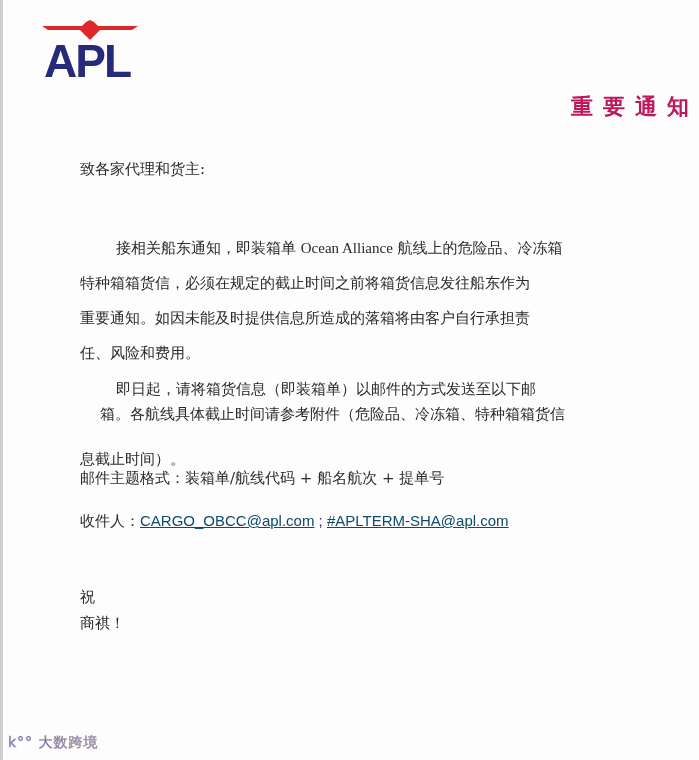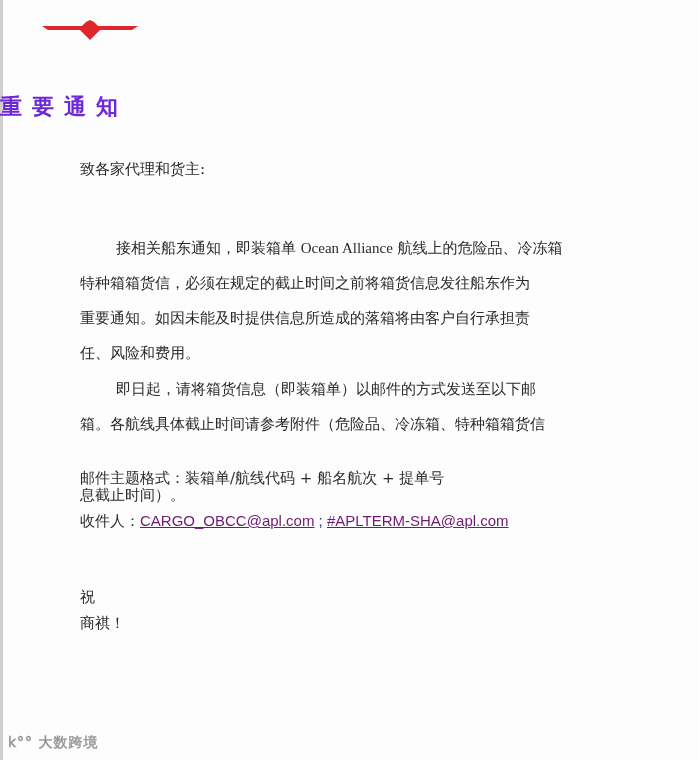--- a/index.html
+++ b/index.html
@@ -3,53 +3,54 @@
 <meta charset="utf-8">
 <style>
   html, body { margin:0; padding:0; }
   body { width:699px; height:760px; background:#fdfdfd; position:relative; overflow:hidden;
          font-family:"DejaVu Serif","Liberation Serif",serif; color:#222; }
   .left-edge { position:absolute; left:0; top:0; width:3px; height:760px; background:#cfcfcf; }
   .logo { position:absolute; left:42px; top:20px; width:96px; height:62px; }
   .logo-wing { position:absolute; left:0; top:0; width:96px; height:20px; }
   .logo-text { position:absolute; left:2px; top:18px; font-family:"Liberation Sans",sans-serif;
                font-weight:bold; font-size:46px; letter-spacing:-2px; color:#262a7a; line-height:46px; }
-  .title { position:absolute; left:0; width:699px; top:92px; text-align:left;
+  .title { position:absolute; left:0; width:699px; top:92px; text-align:right;
            font-family:"DejaVu Sans","Liberation Sans",sans-serif; font-weight:bold; font-size:22px;
-           letter-spacing:10px; color:#6d28d9; }
+           letter-spacing:10px; color:#be185d; }
   .p { position:absolute; left:80px; font-size:15px; line-height:20px; color:#2a2a2a; white-space:nowrap; }
   .en { font-family:Liberation Serif, serif; }
-  a.mail { color:#701a75; text-decoration:underline; font-family:"Liberation Sans",sans-serif; }
+  a.mail { color:#0c4a6e; text-decoration:underline; font-family:"Liberation Sans",sans-serif; }
   .sep { font-family:"Liberation Sans",sans-serif; color:#2b2d7a; }
   .watermark { position:absolute; left:8px; top:734px; font-family:"DejaVu Sans",sans-serif;
-               font-size:14px; color:#737373; -webkit-text-stroke:0.6px #a8a8a8; letter-spacing:1px; }
+               font-size:14px; color:#6d28d9; -webkit-text-stroke:0.6px #a8a8a8; letter-spacing:1px; }
 </style>
 </head>
 <body>
 
 <div class="left-edge"></div>
 
 <div class="logo">
   <svg class="logo-wing" viewBox="0 0 96 20">
     <path d="M0 6 L40 6 L44 2 L48 0 L52 2 L56 6 L96 6 L90 10 L58 10 L52 16 L48 20 L44 16 L38 10 L6 10 Z" fill="#e0262b"></path>
   </svg>
+  <div class="logo-text">APL</div>
 </div>
 
 <div class="title">重要通知</div>
 
 <div class="p" style="top:159px;">致各家代理和货主:</div>
 
 <div class="p" style="top:238px; left:116px;"><span>接相关船东通知，即装箱单 </span><span class="en">Ocean Alliance</span><span> 航线上的危险品、冷冻箱</span></div>
 <div class="p" style="top:273px;">特种箱箱货信，必须在规定的截止时间之前将箱货信息发往船东作为</div>
 <div class="p" style="top:308px;">重要通知。如因未能及时提供信息所造成的落箱将由客户自行承担责</div>
 <div class="p" style="top:343px;">任、风险和费用。</div>
 
 <div class="p" style="top:379px; left:116px;">即日起，请将箱货信息（即装箱单）以邮件的方式发送至以下邮</div>
-<div class="p" style="top:414px;">箱。各航线具体截止时间请参考附件（危险品、冷冻箱、特种箱箱货信</div>
-<div class="p" style="top:449px;margin-top:36px;">息截止时间）。</div>
+<div class="p" style="top:404px;margin-left:20px;">箱。各航线具体截止时间请参考附件（危险品、冷冻箱、特种箱箱货信</div>
+<div class="p" style="top:449px;">息截止时间）。</div>
 
 <div class="p" style="top:468px;">邮件主题格式：装箱单/航线代码 + 船名航次 + 提单号</div>
 <div class="p" style="top:511px;"><span>收件人：</span><a class="mail">CARGO_OBCC@apl.com</a><span class="sep"> ; </span><a class="mail">#APLTERM-SHA@apl.com</a></div>
 
 <div class="p" style="top:587px;">祝</div>
 <div class="p" style="top:613px;">商祺！</div>
 
 <div class="watermark">
   <span>k°°</span>
   <span>大数跨境</span>

